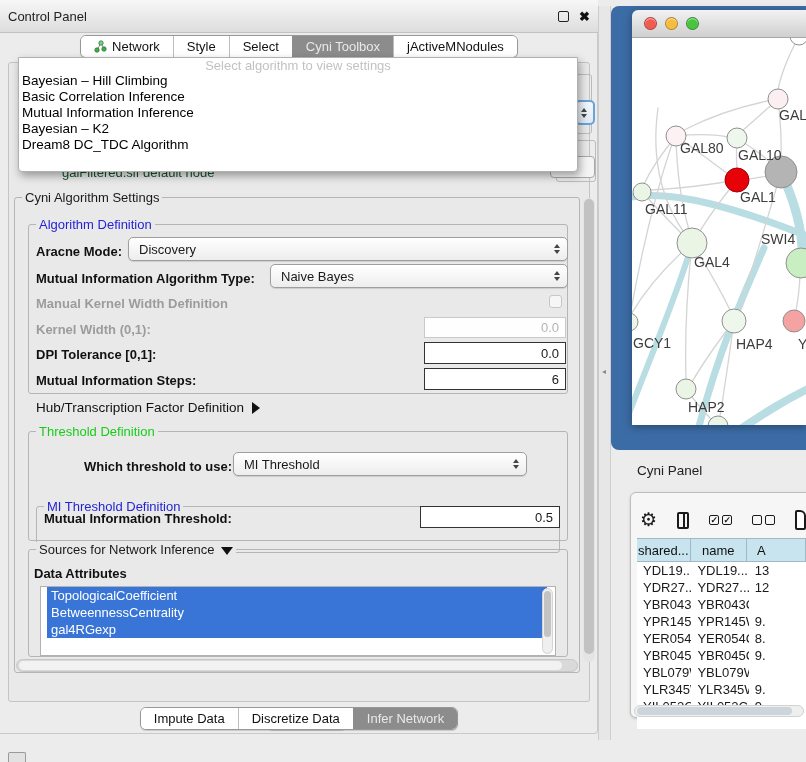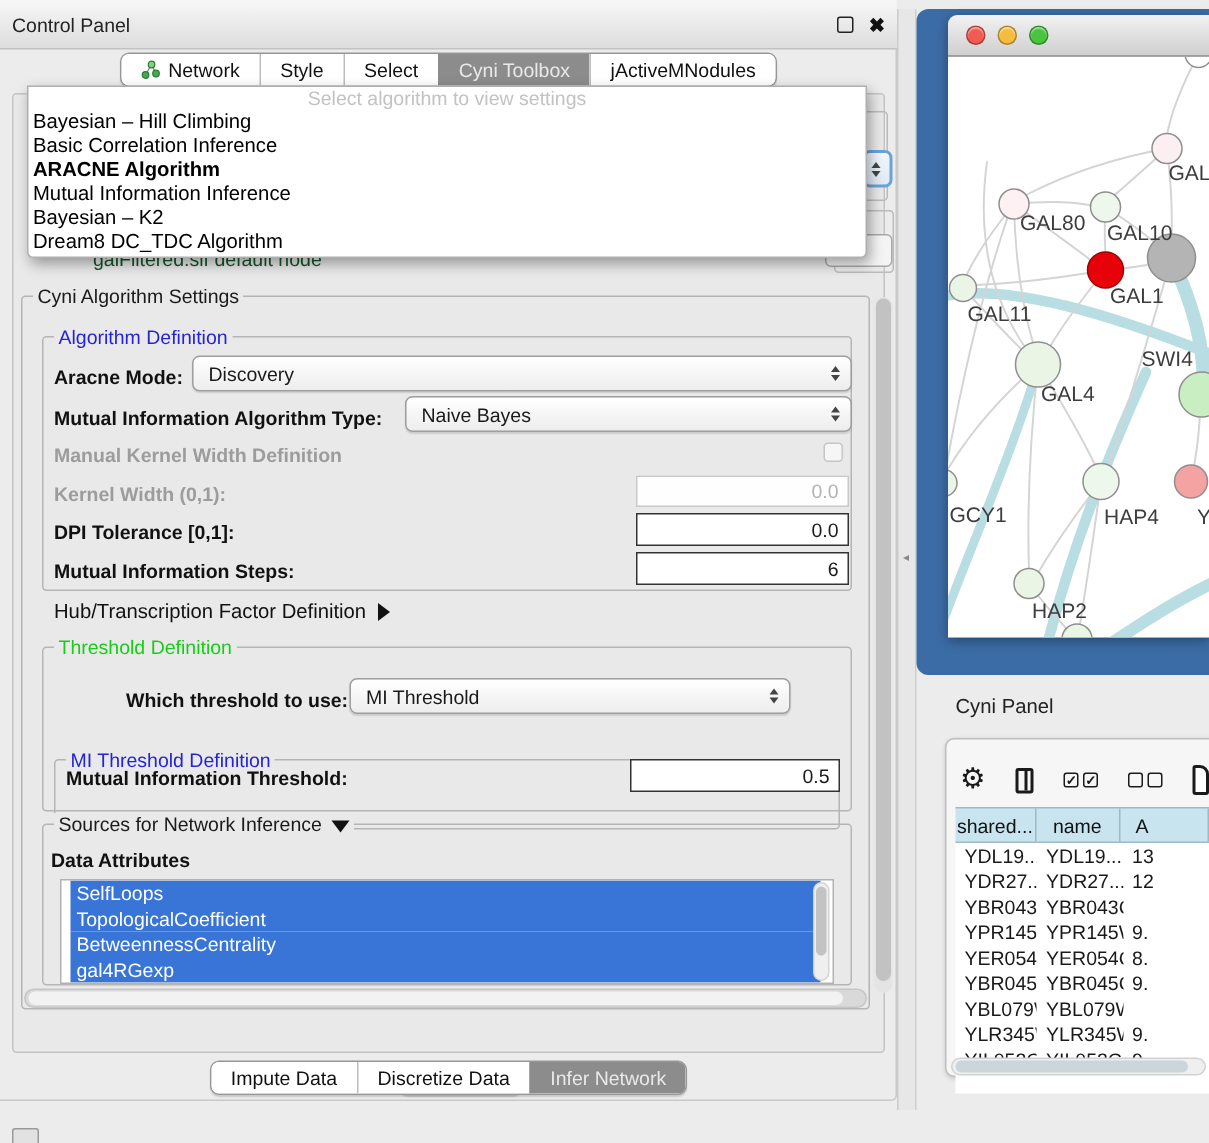--- a/index.html
+++ b/index.html
@@ -202,21 +202,20 @@
       </span>
   </div>
   <div class="abs bg-frag bg-box" style="left:556px; top:140px; width:40px; height:42px;"></div>
   <div class="abs bg-frag" style="left:550px; top:156px; width:45px; height:22px; border:1px solid #a8a8a8; border-radius:4px; background:#f4f4f4;"></div>
   <div class="abs bg-frag bg-text" style="left:62px; top:165px;">galFiltered.sif default node</div>
 
   <div class="abs popup">
     <div class="prompt">Select algorithm to view settings</div>
     <div class="item">Bayesian – Hill Climbing</div>
     <div class="item">Basic Correlation Inference</div>
-    <div class="item bold">ARACNE Algorithm</div>
     <div class="item">Mutual Information Inference</div>
     <div class="item">Bayesian – K2</div>
     <div class="item">Dream8 DC_TDC Algorithm</div>
   </div>
 
   <div class="group" style="left:14px; top:197px; width:566px; height:476px;">
     <span class="group-label">Cyni Algorithm Settings</span>
   </div>
 
   <div class="abs vscroll-main" style="left:583px; top:198px; height:464px;">
@@ -280,21 +279,20 @@
     <span>0.5</span>
   </div>
 
   <div class="group" style="left:28px; top:549px; width:540px; height:108px;">
     <span class="group-label">
       <span>Sources for Network Inference</span><span class="tri-down"></span>
     </span>
   </div>
   <span class="lbl" style="left:34px; top:566px;text-align:center;">Data Attributes</span>
   <div class="attr-list" style="left:40px; top:586px; width:516px; height:70px;">
-    <div class="attr-item" style="width:500px;">SelfLoops</div>
     <div class="attr-item" style="width:500px;">TopologicalCoefficient</div>
     <div class="attr-item" style="width:500px;">BetweennessCentrality</div>
     <div class="attr-item" style="width:500px;">gal4RGexp</div>
   </div>
   <div class="list-vscroll" style="left:542px; top:588px; height:66px;">
     <span class="thumb"></span>
   </div>
 
   <div class="hbar" style="left:16px; top:659px; width:562px; height:13px;">
     <span class="thumb"></span>

